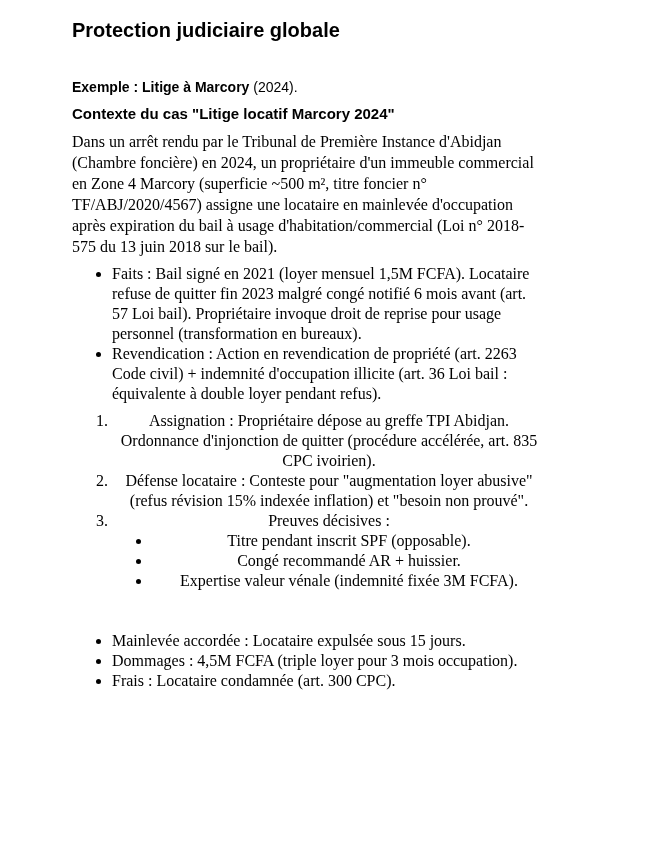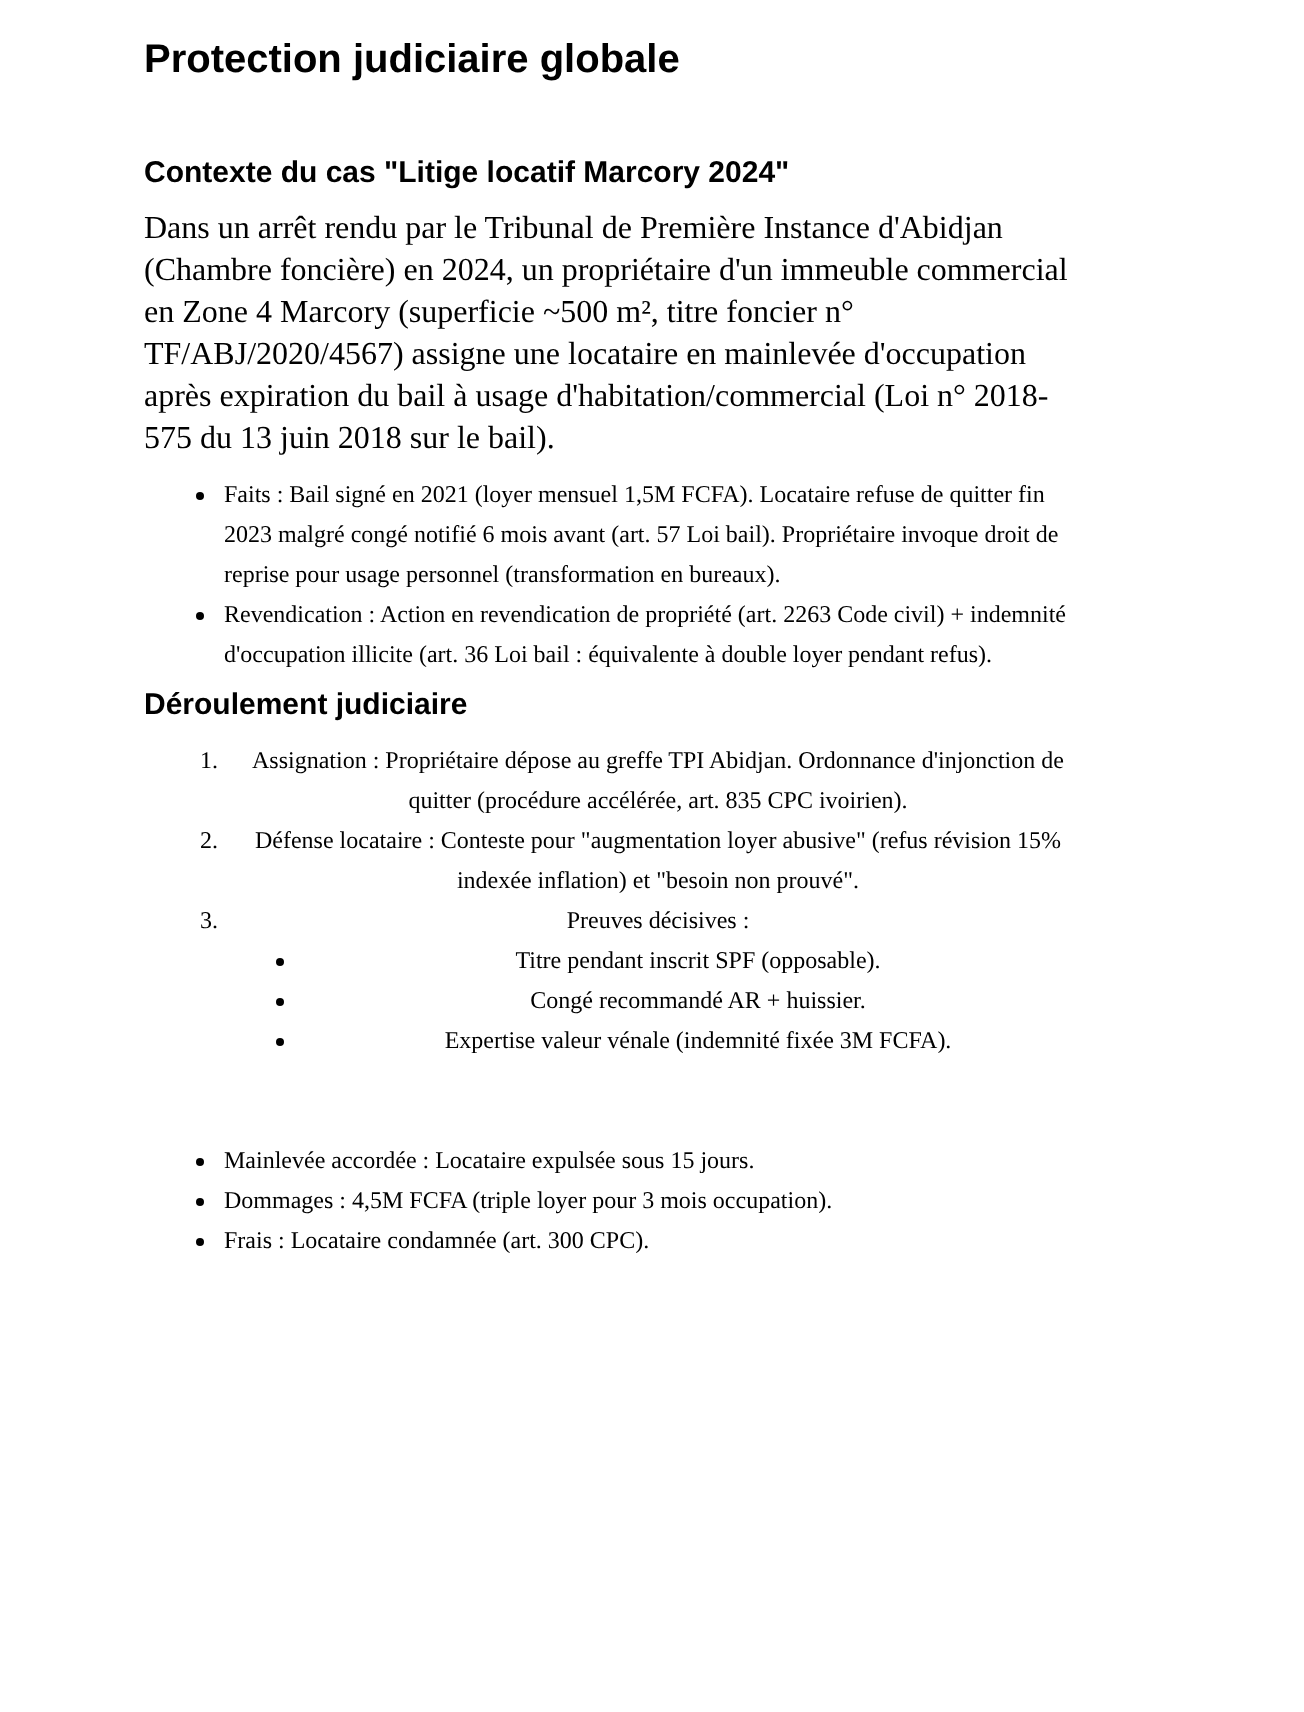--- a/index.html
+++ b/index.html
@@ -50,21 +50,21 @@
   p.body-para.tight { margin-bottom: 5px; }
   h3.section-heading {
     font-family: "Liberation Sans", sans-serif;
     font-weight: bold;
     font-size: 15px;
     line-height: 18px;
     margin: 0 0 8px 0;
   }
   ul.doc-list, ol.doc-list {
     font-family: "Liberation Serif", serif;
-    font-size: 12px;
+    font-size: 16px;
     line-height: 20px;
     margin: 0 0 8px 0;
     padding: 0 0 0 40px;
     list-style-type: disc;
   }
   ol.doc-list { list-style-type: decimal; }
   ul.doc-list ul, ol.doc-list ul {
     list-style-type: disc;
     margin: 0;
     padding-left: 40px;
@@ -75,32 +75,32 @@
   ul.decision-list { margin-bottom: 8px; margin-top: 40px; }
 </style>
 </head>
 <body>
 
 <div class="page">
 
   <h1 class="doc-title">Protection judiciaire globale</h1>
 
 
+  <p class="example-line"><span class="bold">Exemple : Litige à Marcory</span><span> (2024).</span></p>
 
 
   <h3 class="section-heading">Contexte du cas "Litige locatif Marcory 2024"</h3>
 
   <p class="body-para">Dans un arrêt rendu par le Tribunal de Première Instance d'Abidjan (Chambre foncière) en 2024, un propriétaire d'un immeuble commercial en Zone 4 Marcory (superficie ~500 m², titre foncier n° TF/ABJ/2020/4567) assigne une locataire en mainlevée d'occupation après expiration du bail à usage d'habitation/commercial (Loi n° 2018-575 du 13 juin 2018 sur le bail).</p>
 
   <ul class="doc-list facts-list">
     <li>Faits : Bail signé en 2021 (loyer mensuel 1,5M FCFA). Locataire refuse de quitter fin 2023 malgré congé notifié 6 mois avant (art. 57 Loi bail). Propriétaire invoque droit de reprise pour usage personnel (transformation en bureaux).</li>
     <li>Revendication : Action en revendication de propriété (art. 2263 Code civil) + indemnité d'occupation illicite (art. 36 Loi bail : équivalente à double loyer pendant refus).</li>
   </ul>
 
-  <h3 class="section-heading">Déroulement judiciaire</h3>
 
   <ol class="doc-list steps-list">
     <li>Assignation : Propriétaire dépose au greffe TPI Abidjan. Ordonnance d'injonction de quitter (procédure accélérée, art. 835 CPC ivoirien).</li>
     <li>Défense locataire : Conteste pour "augmentation loyer abusive" (refus révision 15% indexée inflation) et "besoin non prouvé".</li>
     <li>
       <span>Preuves décisives :</span>
       <ul>
         <li>Titre pendant inscrit SPF (opposable).</li>
         <li>Congé recommandé AR + huissier.</li>
         <li>Expertise valeur vénale (indemnité fixée 3M FCFA).</li>

